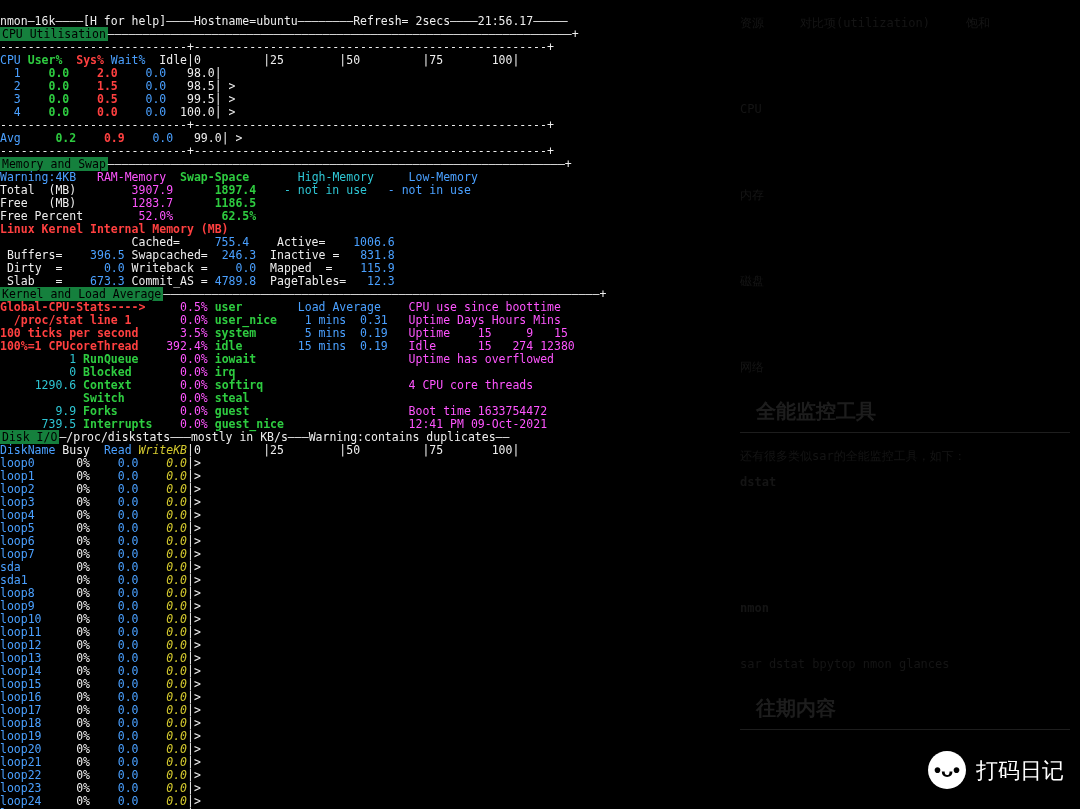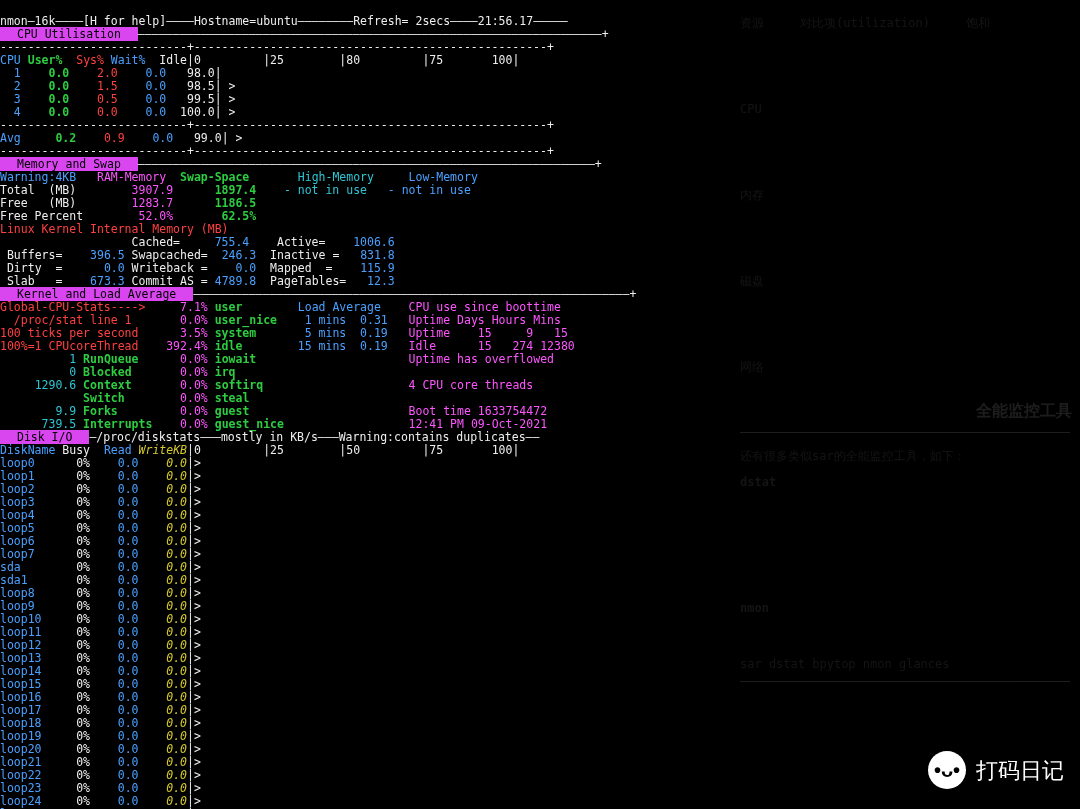--- a/index.html
+++ b/index.html
@@ -21,42 +21,42 @@
     z-index: 2;
     background: rgba(0,0,0,0.55);
     width: 560px;
     min-height: 809px;
     padding-top:2px;
   }
   .white { color: #eee; }
   .cyan  { color: #2ec6d4; }
   .green { color: #2ecc40; font-weight: bold; }
   .yellow{ color: #d4c92e; font-style: italic; }
-  .red   { color: #ff4040; }
+  .red   { color: #ff4040; font-weight: bold; }
   .blue  { color: #4aa0ff; }
   .magenta{ color: #ff55ff; }
   .section-label {
-    background:#d946ef;
+    background:#15803d;
     color:#000;
-    padding:0 17px;
+    padding:0 2px;
   }
   
   .right-panel {
     position:absolute;
     top:0; left:0; right:0; bottom:0;
     z-index:1;
     color:#3a3a3a;
     font-size:12px;
     padding-left:740px;
     padding-top:10px;
     line-height:26px;
     opacity:0.35;
     pointer-events:none;
   }
-  .right-panel h2 { color:#555; font-weight:bold; font-size:16px; margin:18px 8px 8px;text-align:right;}
+  .right-panel h2 { color:#555; font-weight:bold; font-size:20px; margin:18px 16px 8px;}
   .right-panel .hr { border-top:1px solid #555; width:330px; margin:4px 0 10px;}
   
   .watermark {
     position:absolute;
     right:16px; bottom:20px;
     color:#fff;
     font-size:22px;
     font-family: sans-serif;
     z-index:5;
     display:flex;
@@ -70,40 +70,40 @@
     font-size:20px;font-weight:bold;
   }
 </style>
 </head>
 <body>
 
 <div class="term">
 <span class="white"><span>nmon—16k</span>————<span>[H for help]</span>————<span>Hostname=ubuntu</span>————————<span>Refresh= 2secs</span>————<span>21:56.17</span>—————</span>
 <span class="section-label">CPU Utilisation</span><span class="white">———————————————————————————————————————————————————————————————————+</span>
 <span class="white">---------------------------+---------------------------------------------------+</span>
-<span><span class="blue">CPU</span> <span class="green">User%</span>  <span class="red">Sys%</span> <span class="blue">Wait%</span>  <span class="white">Idle|0         |25        |80         |75       100|</span></span>
+<span><span class="blue">CPU</span> <span class="green">User%</span>  <span class="red">Sys%</span> <span class="blue">Wait%</span>  <span class="white">Idle|0         |25        |50         |75       100|</span></span>
 <span id="cpu-rows"><span class="blue">  1</span>  <span class="green">  0.0</span>  <span class="red">  2.0</span>  <span class="blue">  0.0</span>  <span class="white"> 98.0</span><span class="white">|  </span>
 <span class="blue">  2</span>  <span class="green">  0.0</span>  <span class="red">  1.5</span>  <span class="blue">  0.0</span>  <span class="white"> 98.5</span><span class="white">| &gt;</span>
 <span class="blue">  3</span>  <span class="green">  0.0</span>  <span class="red">  0.5</span>  <span class="blue">  0.0</span>  <span class="white"> 99.5</span><span class="white">| &gt;</span>
 <span class="blue">  4</span>  <span class="green">  0.0</span>  <span class="red">  0.0</span>  <span class="blue">  0.0</span>  <span class="white">100.0</span><span class="white">| &gt;</span></span>
 <span class="white">---------------------------+---------------------------------------------------+</span>
 <span id="cpu-avg"><span class="blue">Avg</span>   <span class="green">  0.2</span>  <span class="red">  0.9</span>  <span class="blue">  0.0</span>  <span class="white"> 99.0</span><span class="white">| &gt;</span></span>
 <span class="white">---------------------------+---------------------------------------------------+</span>
 <span class="section-label">Memory and Swap</span><span class="white">——————————————————————————————————————————————————————————————————+</span>
 <span><span class="blue">Warning:4KB</span>   <span class="magenta">RAM-Memory</span>  <span class="green">Swap-Space</span>       <span class="cyan">High-Memory</span>     <span class="blue">Low-Memory</span></span>
 <span><span class="white">Total  (MB)</span>        <span class="magenta">3907.9</span>      <span class="green">1897.4</span>    <span class="cyan">- not in use</span>   <span class="blue">- not in use</span></span>
 <span><span class="white">Free   (MB)</span>        <span class="magenta">1283.7</span>      <span class="green">1186.5</span></span>
 <span><span class="white">Free Percent</span>        <span class="magenta">52.0%</span>       <span class="green">62.5%</span></span>
 <span class="red">Linux Kernel Internal Memory (MB)</span>
 <span>                   <span class="white">Cached=</span>     <span class="blue">755.4</span>    <span class="white">Active=</span>    <span class="blue">1006.6</span></span>
 <span> <span class="white">Buffers=</span>    <span class="blue">396.5</span> <span class="white">Swapcached=</span>  <span class="blue">246.3</span>  <span class="white">Inactive =</span>   <span class="blue">831.8</span></span>
 <span> <span class="white">Dirty  =</span>      <span class="blue">0.0</span> <span class="white">Writeback =</span>    <span class="blue">0.0</span>  <span class="white">Mapped  =</span>    <span class="blue">115.9</span></span>
 <span> <span class="white">Slab   =</span>    <span class="blue">673.3</span> <span class="white">Commit_AS =</span> <span class="blue">4789.8</span>  <span class="white">PageTables=</span>   <span class="blue">12.3</span></span>
 <span class="section-label">Kernel and Load Average</span><span class="white">———————————————————————————————————————————————————————————————+</span>
-<span id="kernel-rows"><span class="red">Global-CPU-Stats----&gt; </span> <span class="magenta">   7.1%</span> <span class="green">user       </span> <span class="blue">Load Average   </span> <span class="magenta">CPU use since boottime</span>
+<span id="kernel-rows"><span class="red">Global-CPU-Stats----&gt; </span> <span class="magenta">   0.5%</span> <span class="green">user       </span> <span class="blue">Load Average   </span> <span class="magenta">CPU use since boottime</span>
 <span class="red">  /proc/stat line 1   </span> <span class="magenta">   0.0%</span> <span class="green">user_nice  </span> <span class="blue"> 1 mins  0.31  </span> <span class="magenta">Uptime Days Hours Mins</span>
 <span class="red">100 ticks per second  </span> <span class="magenta">   3.5%</span> <span class="green">system     </span> <span class="blue"> 5 mins  0.19  </span> <span class="magenta">Uptime    15     9   15</span>
 <span class="red">100%=1 CPUcoreThread  </span> <span class="magenta"> 392.4%</span> <span class="green">idle       </span> <span class="blue">15 mins  0.19  </span> <span class="magenta">Idle      15   274 12380</span>
     <span class="cyan">      1</span> <span class="green">RunQueue  </span> <span class="magenta">   0.0%</span> <span class="green">iowait     </span>                 <span class="magenta">Uptime has overflowed</span>
     <span class="cyan">      0</span> <span class="green">Blocked   </span> <span class="magenta">   0.0%</span> <span class="green">irq        </span>                 
     <span class="cyan"> 1290.6</span> <span class="green">Context   </span> <span class="magenta">   0.0%</span> <span class="green">softirq    </span>                 <span class="magenta">4 CPU core threads</span>
     <span class="cyan">       </span> <span class="green">Switch    </span> <span class="magenta">   0.0%</span> <span class="green">steal      </span>                 
     <span class="cyan">    9.9</span> <span class="green">Forks     </span> <span class="magenta">   0.0%</span> <span class="green">guest      </span>                 <span class="magenta">Boot time 1633754472</span>
     <span class="cyan">  739.5</span> <span class="green">Interrupts</span> <span class="magenta">   0.0%</span> <span class="green">guest_nice </span>                 <span class="magenta">12:41 PM 09-Oct-2021</span></span>
 <span><span class="section-label">Disk I/O</span><span class="white">—/proc/diskstats———mostly in KB/s———Warning:contains duplicates——</span></span>
@@ -149,19 +149,20 @@
   <div style="height:60px"></div>
   <div>网络</div>
   <h2>全能监控工具</h2>
   <div class="hr"></div>
   <div>还有很多类似sar的全能监控工具，如下：</div>
   <div><b>dstat</b></div>
   <div style="height:100px"></div>
   <div><b>nmon</b></div>
   <div style="height:30px"></div>
   <div>sar dstat bpytop nmon glances</div>
+  <h2>往期内容</h2>
   <div class="hr"></div>
 </div>
 
 <div class="watermark">
   <span class="bubble">•ᴗ•</span>
   <span>打码日记</span>
 </div>
 
 </body></html>

